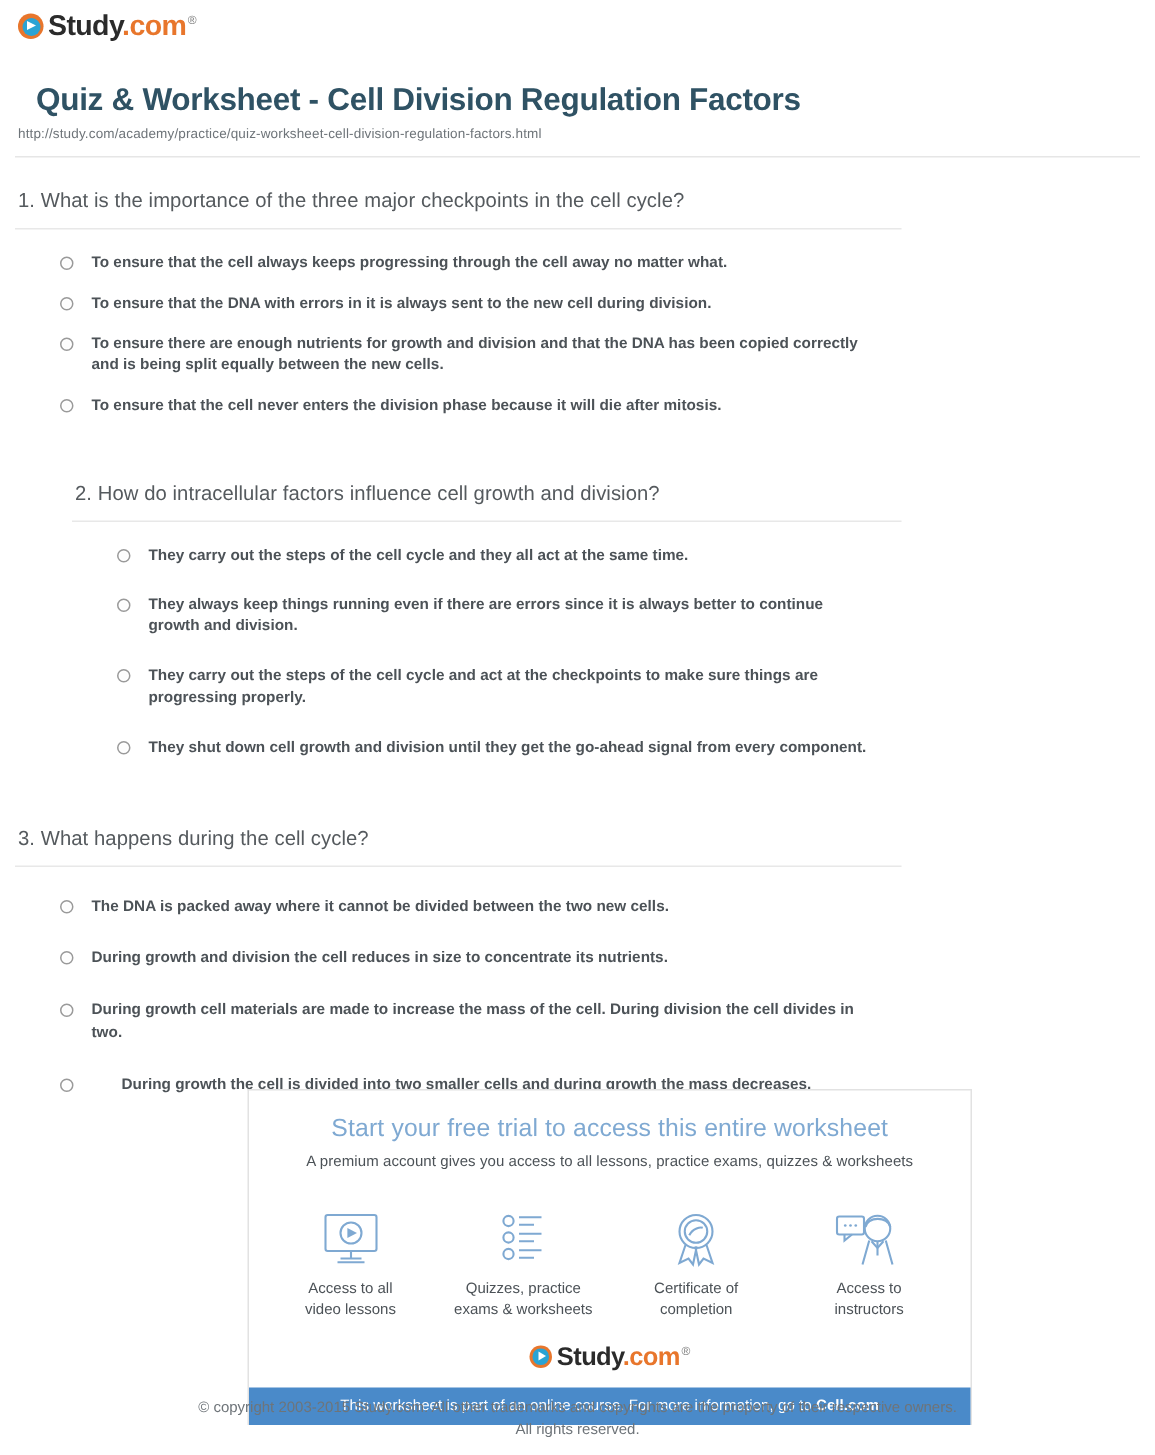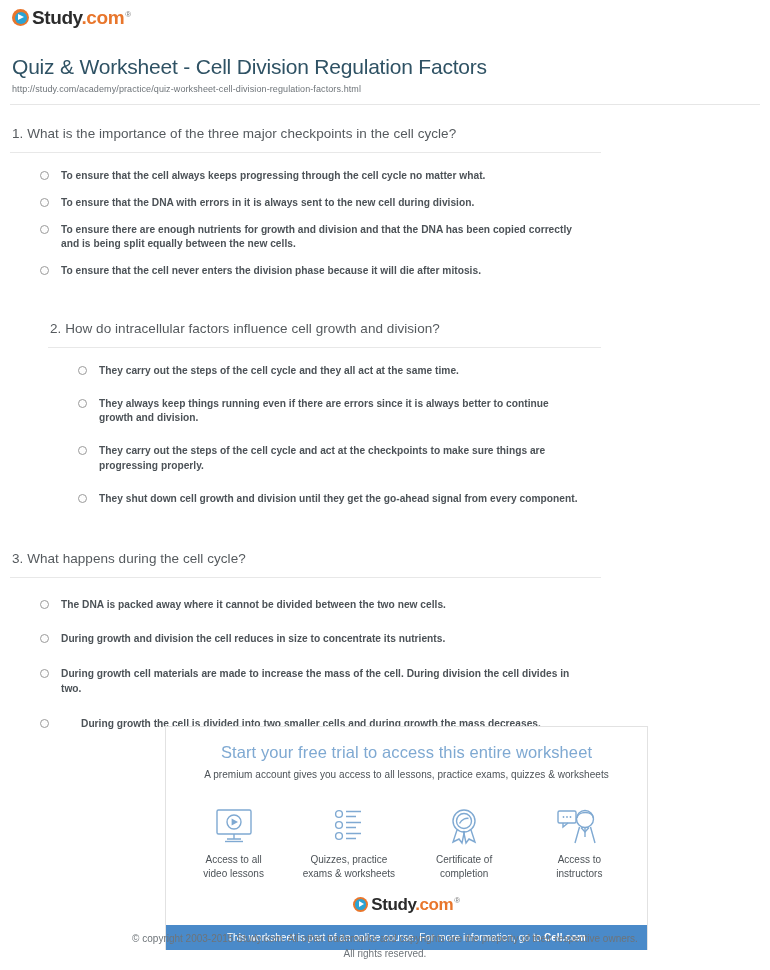--- a/index.html
+++ b/index.html
@@ -44,22 +44,22 @@
     color: #2b2b2b; line-height: 1;
   }
   .logo-word .dot { color: #e8762c; }
   .logo-tm {
     font-size: 8px; color: #7a7a7a; vertical-align: super;
     margin-left: 1px; font-weight: 400;
   }
 
   
   .page-title {
-    position: absolute; left: 12px; top: 55px;
-    font-size: 21px; font-weight: 400;
+    position: absolute; left: 24px; top: 55px;
+    font-size: 21px; font-weight: 700;
     color: #2f5264; letter-spacing: -0.2px;
     white-space: nowrap;
   }
   .page-url {
     position: absolute; left: 12px; top: 84px;
     font-size: 9px; color: #6e7479; letter-spacing: 0.1px;
   }
   .header-rule {
     position: absolute; left: 10px; top: 104px;
     width: 750px; height: 1px; background: #e6e6e6;
@@ -160,21 +160,21 @@
 <div class="header-rule"></div>
 
 <div class="content">
 
   <div class="question-block">
     <div class="question-text">1. What is the importance of the three major checkpoints in the cell cycle?</div>
     <div class="question-rule"></div>
     <div class="answers">
       <div class="answer-row">
         <span class="radio"></span>
-        <span class="answer-text">To ensure that the cell always keeps progressing through the cell cycle no matter what.</span>
+        <span class="answer-text">To ensure that the cell always keeps progressing through the cell away no matter what.</span>
       </div>
       <div class="answer-row">
         <span class="radio"></span>
         <span class="answer-text">To ensure that the DNA with errors in it is always sent to the new cell during division.</span>
       </div>
       <div class="answer-row">
         <span class="radio"></span>
         <span class="answer-text">To ensure there are enough nutrients for growth and division and that the DNA has been copied correctly and is being split equally between the new cells.</span>
       </div>
       <div class="answer-row">

